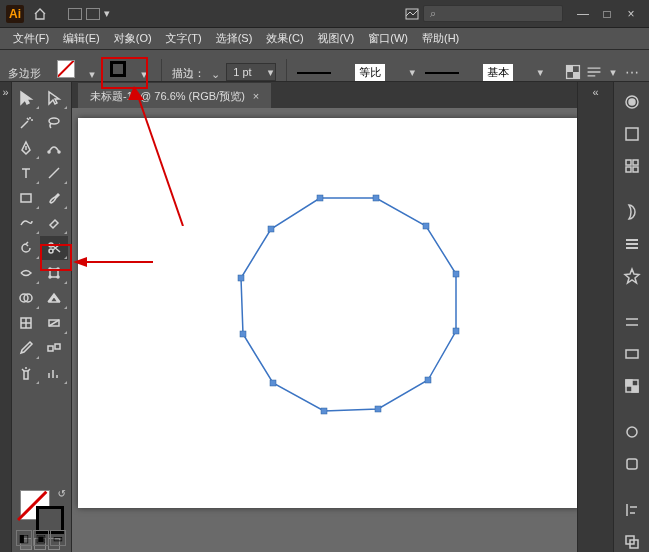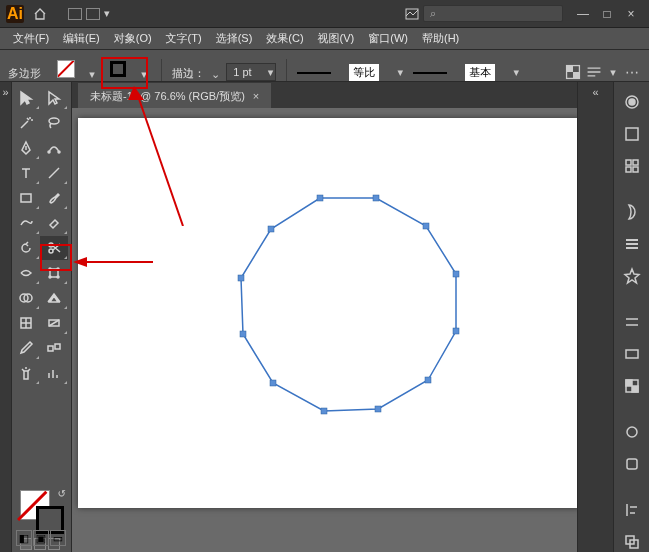--- a/index.html
+++ b/index.html
@@ -1,18 +1,18 @@
 <!DOCTYPE html>
 <html><head>
 <meta charset="utf-8">
 <style>
 *{margin:0;padding:0;box-sizing:border-box;font-family:"Microsoft YaHei",Arial,sans-serif;font-size:11px;user-select:none}
 body{width:649px;height:552px;background:#2e2e2e;overflow:hidden;position:relative}
 .titlebar{height:28px;background:#383838;display:flex;align-items:center;padding:0 6px;border-bottom:1px solid #222}
-.titlebar .logo{width:18px;height:18px;background:#2a170b;border-radius:2px;display:flex;align-items:center;justify-content:center;color:#ff9a00;font-weight:bold;font-size:16px;margin-right:6px}
+.titlebar .logo{width:18px;height:18px;background:#2a170b;border-radius:2px;display:flex;align-items:center;justify-content:center;color:#ff9a00;font-weight:bold;font-size:12px;margin-right:6px}
 .titlebar .hbtn{width:20px;height:20px;color:#ccc;display:flex;align-items:center;justify-content:center;border-radius:2px;margin-right:4px}
 .titlebar .wswitch{display:flex;align-items:center;margin-left:14px}
 .titlebar .mini{width:14px;height:12px;border:1px solid #888;margin-right:4px}
 .titlebar .chev{color:#ccc}
 .titlebar .spacer{flex:1}
 .titlebar .stock{width:18px;height:18px;color:#ccc;display:flex;align-items:center;justify-content:center;margin-right:2px}
 .titlebar .search{display:flex;align-items:center;background:#4a4a4a;border:1px solid #333;border-radius:2px;padding:1px 6px;margin-right:8px;width:140px}
 .titlebar .search input{background:transparent;border:none;outline:none;color:#aaa;font-size:11px;flex:1}
 .titlebar .winctl{display:flex}
 .titlebar .winctl div{width:24px;height:20px;color:#ccc;display:flex;align-items:center;justify-content:center;font-size:12px}
@@ -23,21 +23,21 @@
 .optbar .swatch{width:26px;height:24px;position:relative;display:flex;align-items:center;justify-content:center}
 .optbar .swatch .none{width:18px;height:18px;background:#fff;border:1px solid #999;position:relative;overflow:hidden}
 .optbar .swatch .none::after{content:"";position:absolute;left:-4px;top:-4px;width:30px;height:2px;background:#d40000;transform:rotate(-45deg);transform-origin:0 0;top:18px}
 .optbar .swatch .blk{width:18px;height:18px;background:#000;border:1px solid #777}
 .optbar .swatch.hollow .blk{background:transparent;border:3px solid #000;width:16px;height:16px}
 .optbar .chev2{width:14px;color:#ccc;text-align:center}
 .optbar .sep{width:1px;height:22px;background:#3d3d3d;margin:0 4px}
 .optbar .input{background:#4a4a4a;border:1px solid #333;color:#ddd;padding:2px 14px 2px 6px;width:50px;display:inline-block;position:relative}
 .optbar .input .ch{position:absolute;right:2px;top:2px;color:#ccc}
 .optbar .profile{background:#fff;color:#000;padding:1px 4px;margin-left:4px;min-width:30px;text-align:center;display:inline-block}
-.optbar .profline{display:flex;align-items:center;gap:14px}
+.optbar .profline{display:flex;align-items:center;gap:20px}
 .optbar .profline .line{width:34px;height:2px;background:#000}
 .optbar .plusbtn{display:flex;align-items:center;gap:3px;margin-left:auto}
 .optbar .plusbtn div{width:18px;height:18px;display:flex;align-items:center;justify-content:center;color:#ccc}
 .redbox1{border:2px solid #d40000;position:absolute;left:101px;top:57px;width:47px;height:32px;pointer-events:none;z-index:50}
 .mainrow{display:flex;height:492px}
 .tooldock{width:12px;background:#383838;border-right:1px solid #2a2a2a}
 .tooldock .kk{color:#ccc;text-align:center;padding-top:4px}
 .tools{width:60px;background:#535353;border-right:1px solid #2a2a2a;padding-top:4px;position:relative}
 .tools .tr{display:flex;height:24px;margin-bottom:1px}
 .tools .tc{width:28px;height:24px;display:flex;align-items:center;justify-content:center;color:#d5d5d5;position:relative;cursor:pointer}

